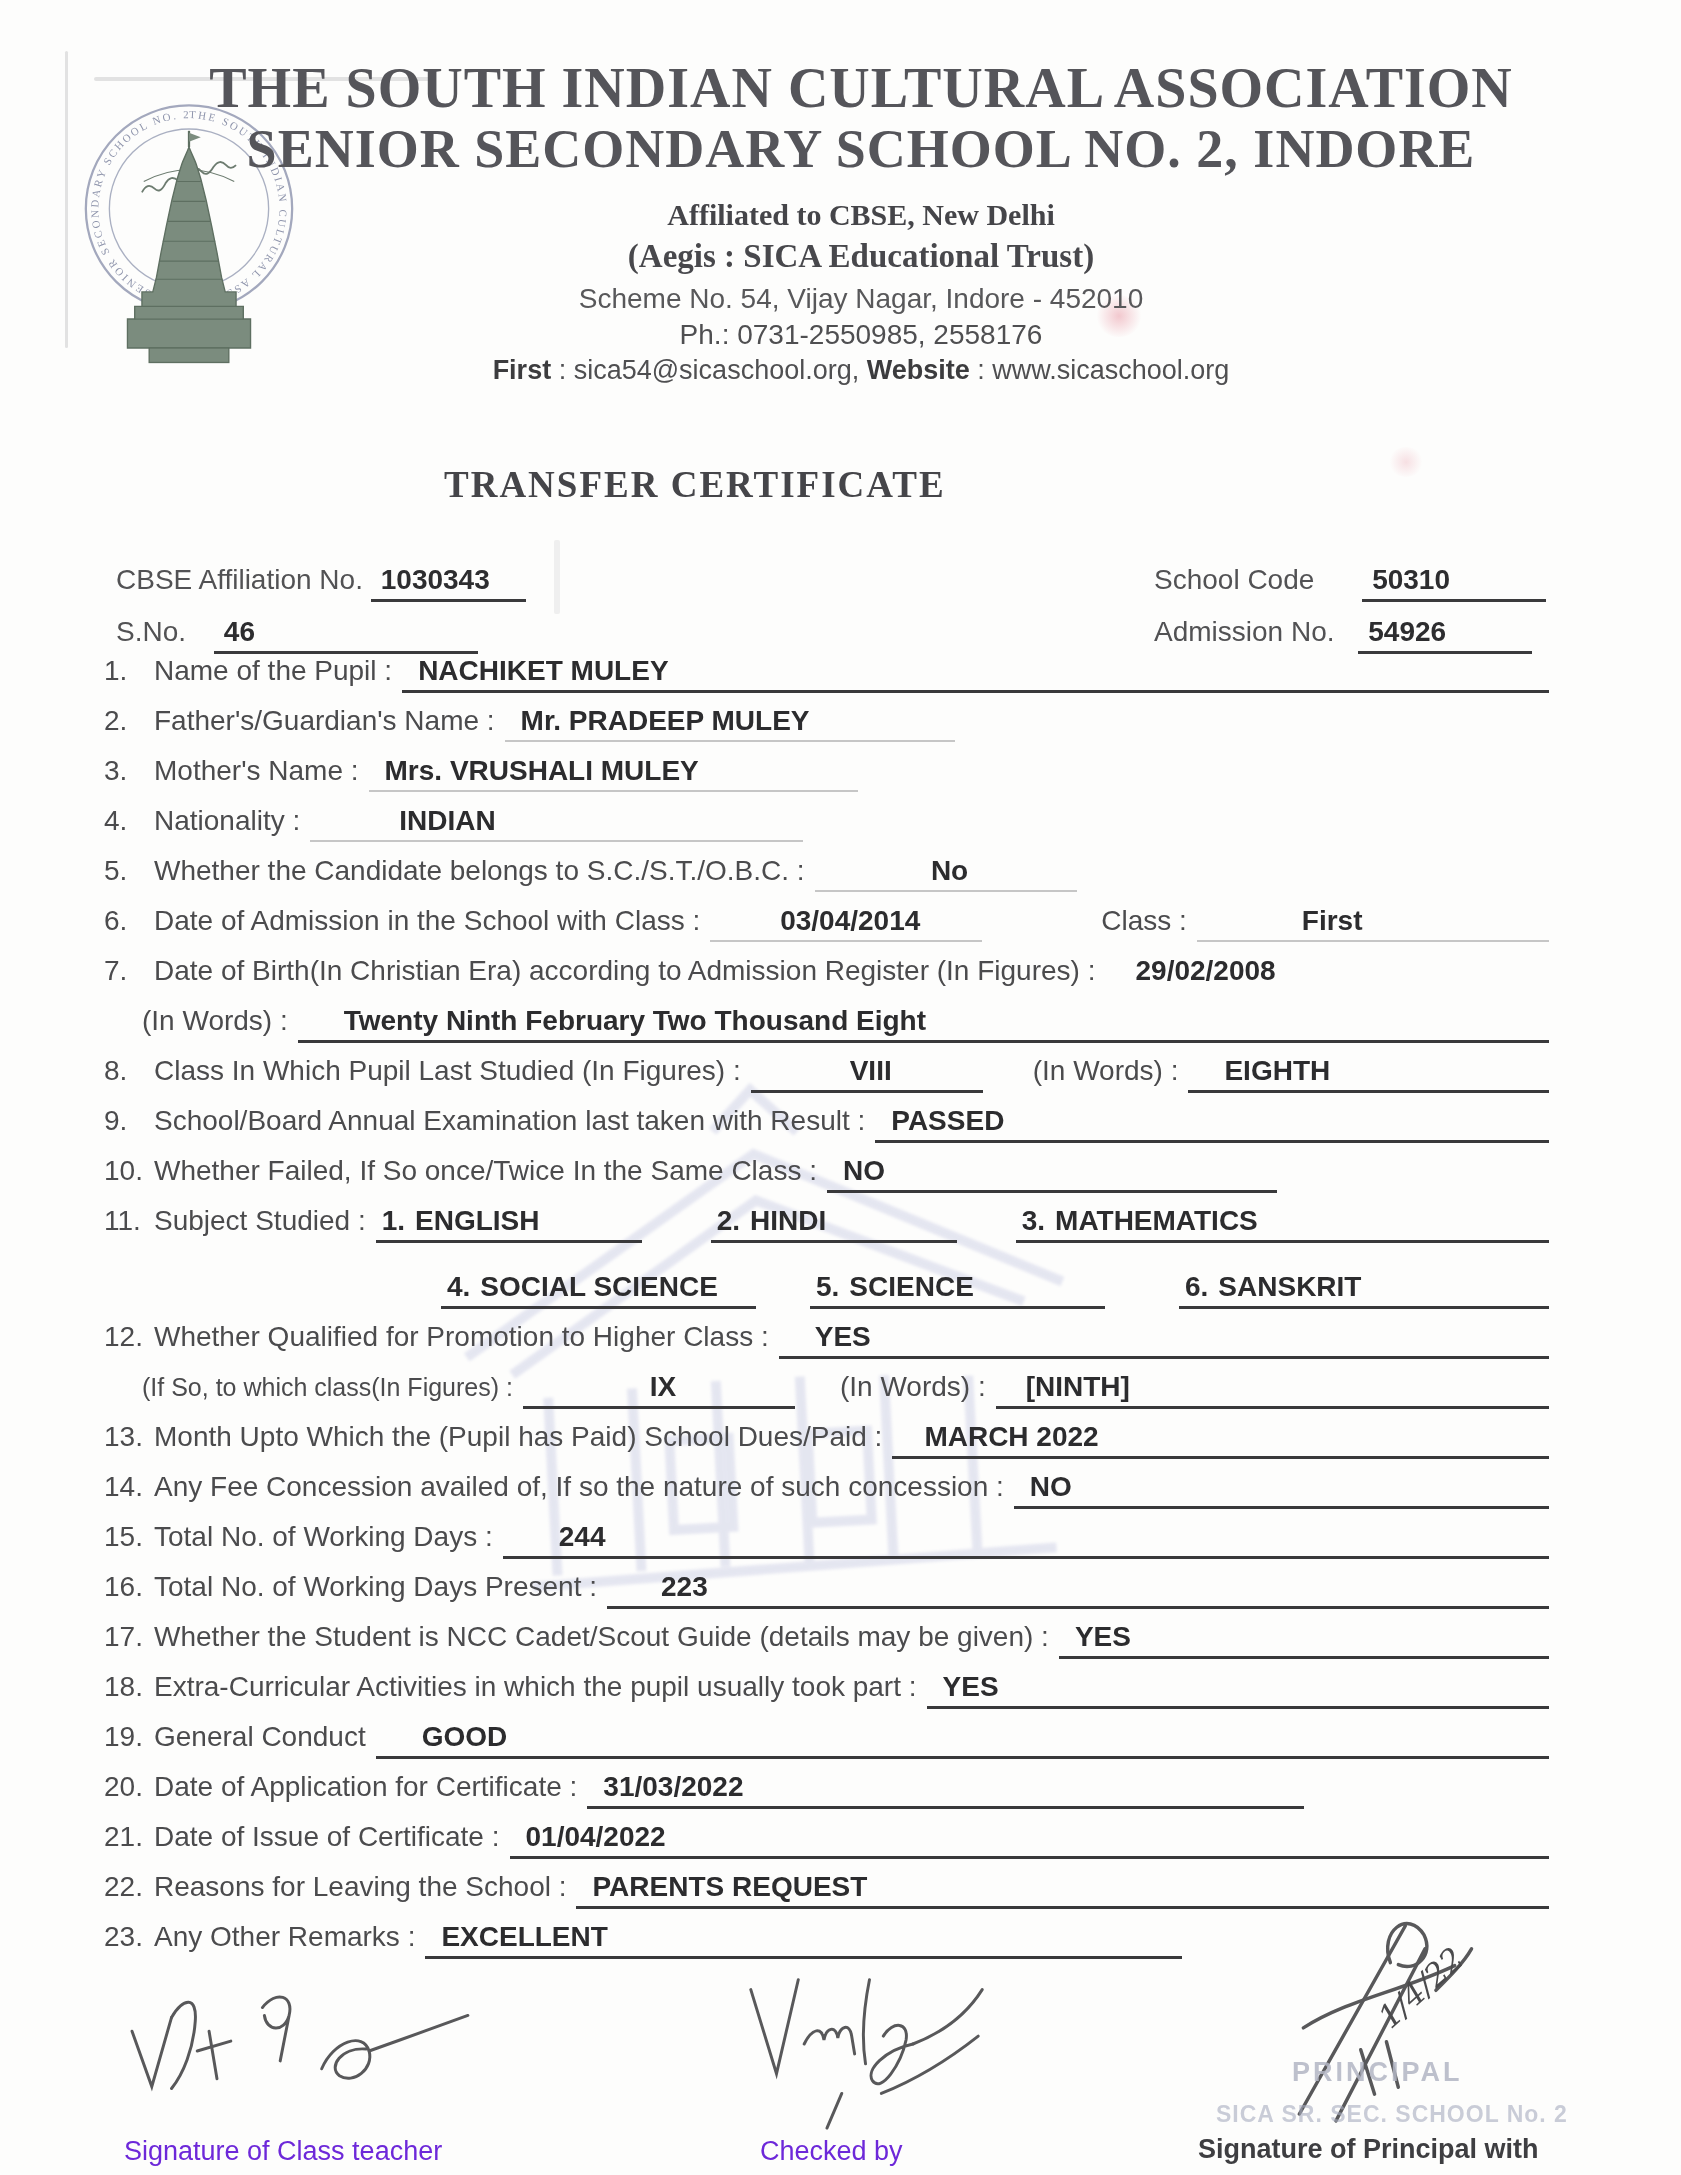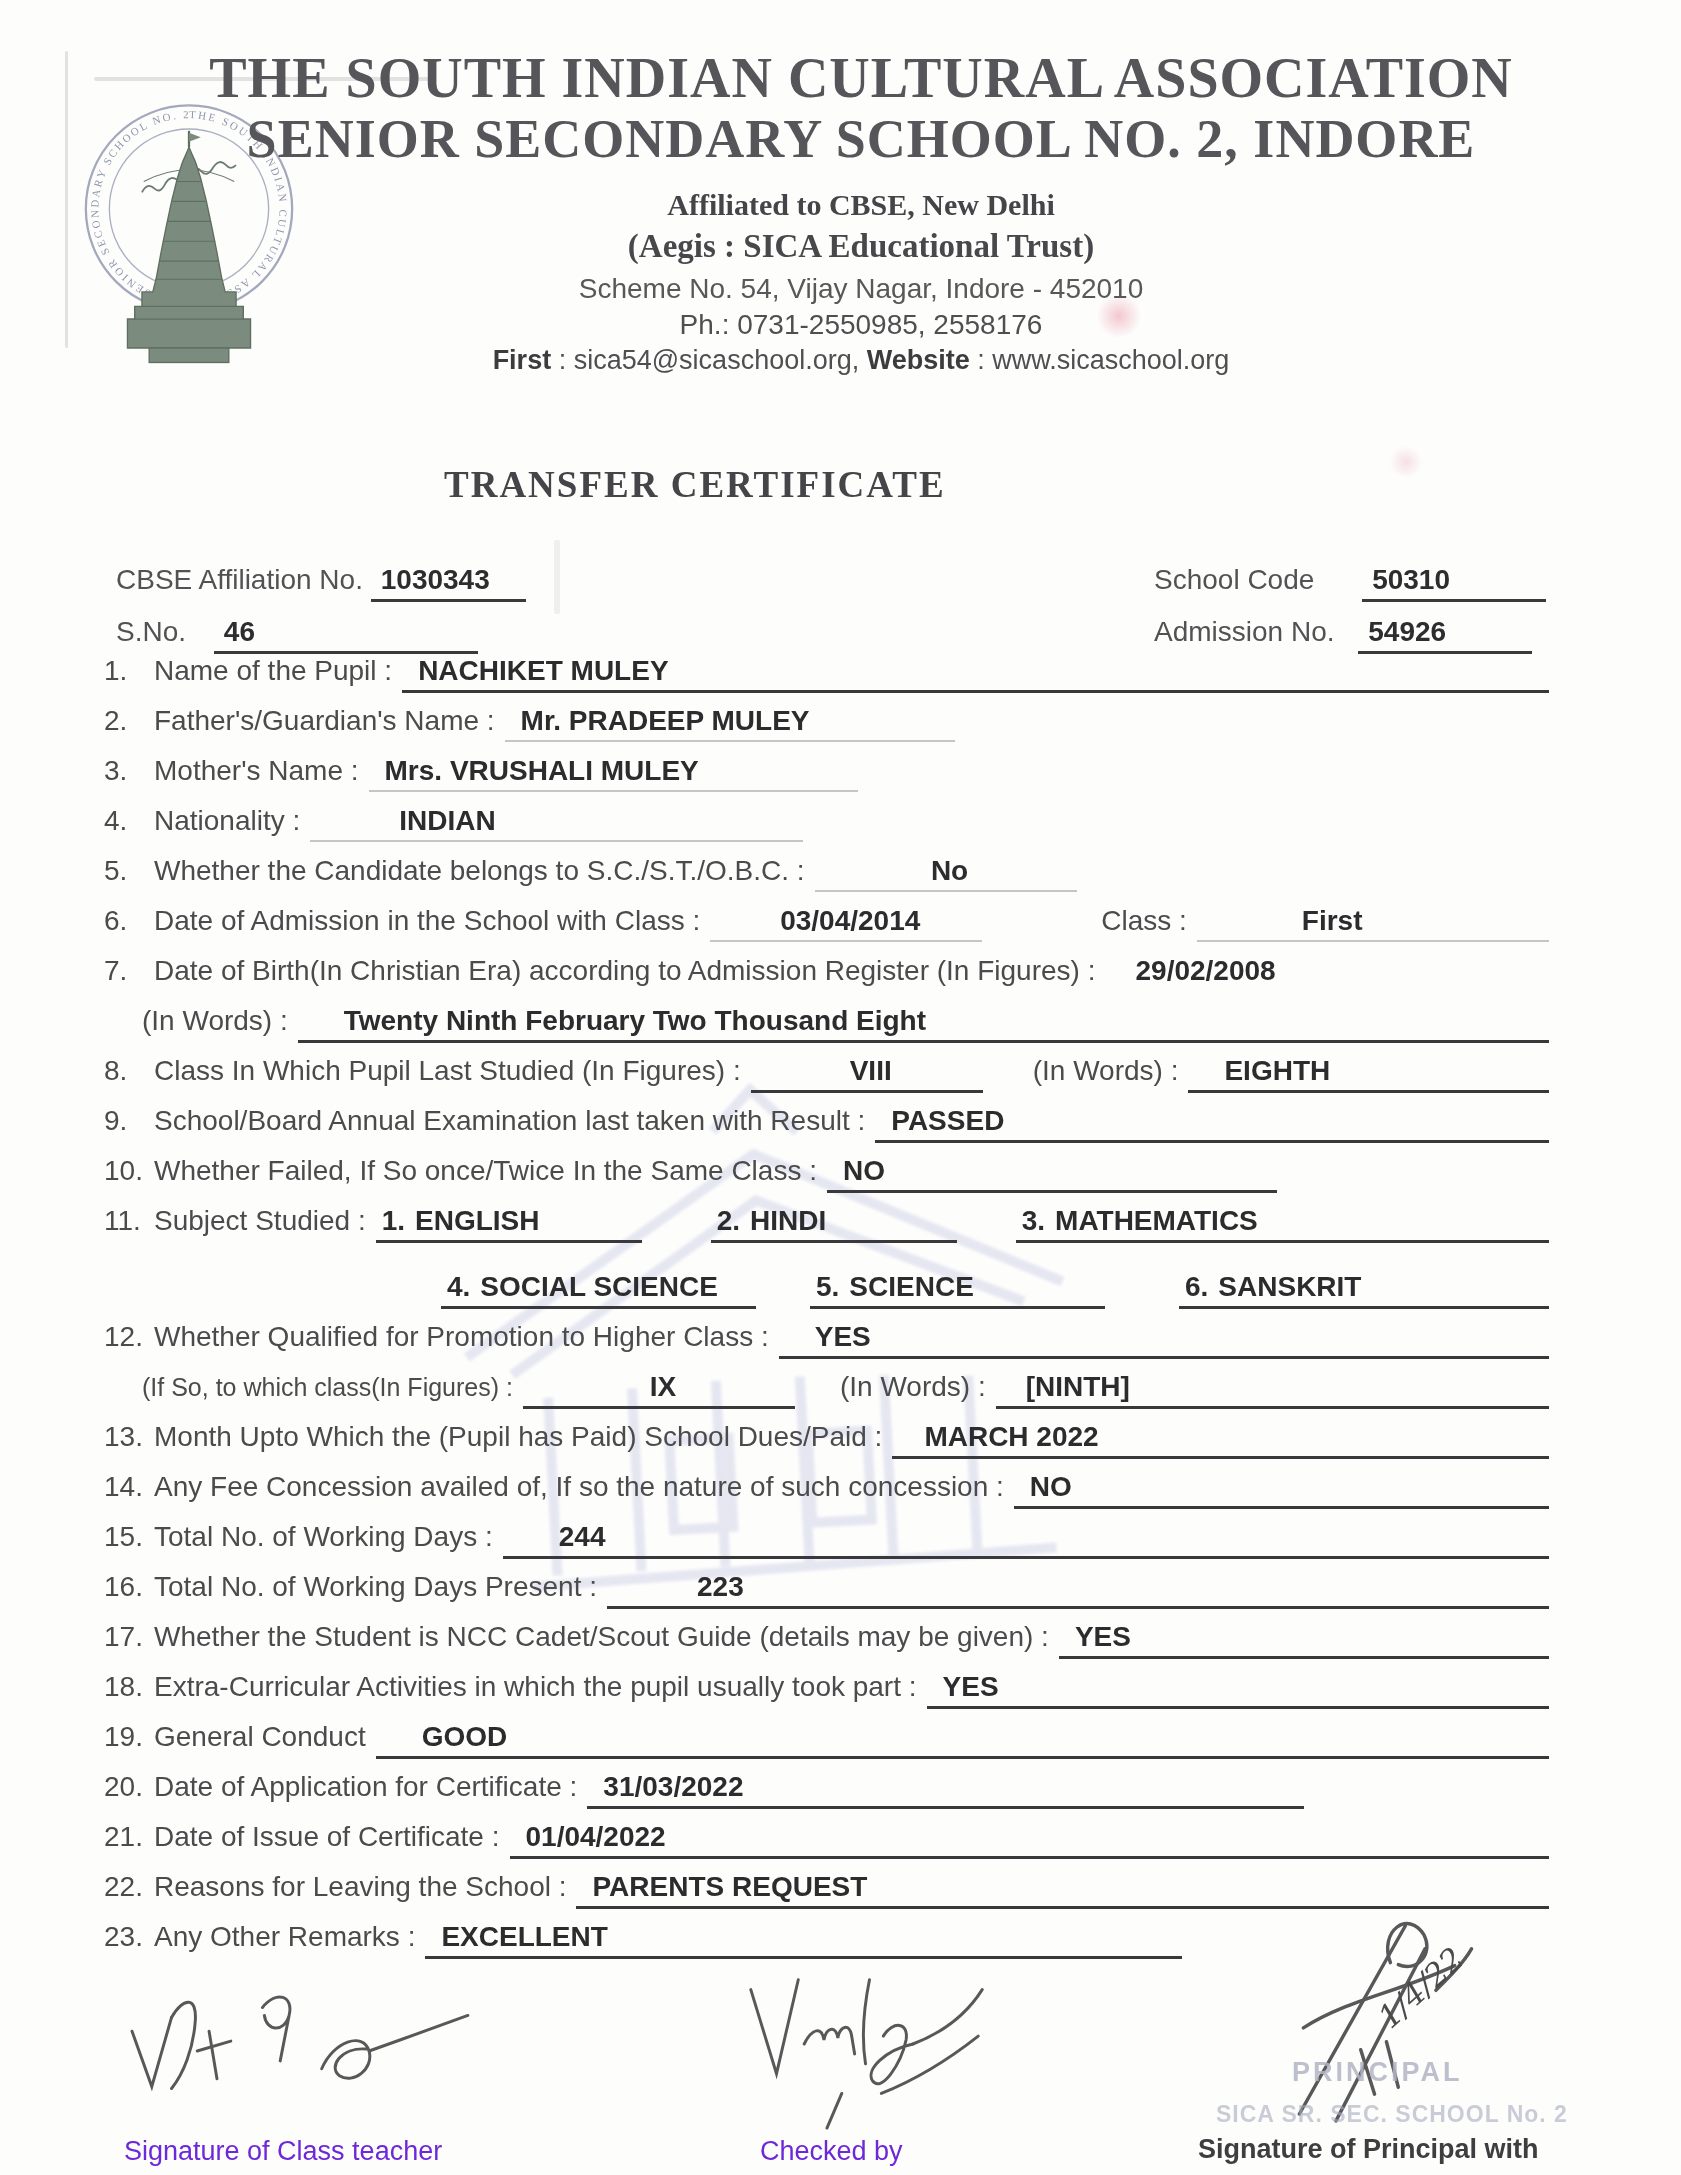--- a/index.html
+++ b/index.html
@@ -3,21 +3,21 @@
 <meta charset="utf-8">
 <style>
   html,body{margin:0;padding:0;background:#9a9a9a;}
   .page{position:relative;width:1681px;height:2175px;background:#fdfdfc;overflow:hidden;
         font-family:"Liberation Sans",sans-serif;color:#4a4a4c;}
   
   .scan-mark{position:absolute;background:#e2e2e2;border-radius:2px;}
   .smudge{position:absolute;border-radius:50%;}
   
   .logo{position:absolute;left:71px;top:91px;}
-  .header-text{position:absolute;left:183px;top:49px;width:1356px;text-align:center;}
+  .header-text{position:absolute;left:183px;top:59px;width:1356px;text-align:center;}
   .school-line1{font-family:"Liberation Serif",serif;font-weight:bold;font-size:56px;
                 color:#55555a;letter-spacing:1px;line-height:1.05;}
   .school-line2{font-family:"Liberation Serif",serif;font-weight:bold;font-size:54px;
                 color:#55555a;letter-spacing:1px;line-height:1.15;}
   .affil{font-family:"Liberation Serif",serif;font-weight:bold;font-size:30px;color:#454549;margin-top:18px;}
   .aegis{font-family:"Liberation Serif",serif;font-weight:bold;font-size:33px;color:#48484c;margin-top:6px;}
   .addr{font-size:28px;color:#58585a;margin-top:8px;}
   .phone{font-size:28px;color:#4f4f51;margin-top:4px;}
   .emailline{font-size:27px;color:#4f4f51;margin-top:4px;}
   .emailline b{color:#3c3c3e;}
@@ -263,21 +263,21 @@
 
     <div class="row">
       <span class="num">15.</span>
       <span class="label">Total No. of Working Days :</span>
       <span class="fill flex dark"><span class="val" style="margin-left:40px;">244</span></span>
     </div>
 
     <div class="row">
       <span class="num">16.</span>
       <span class="label">Total No. of Working Days Present  :</span>
-      <span class="fill flex dark"><span class="val" style="margin-left:74px;">223</span></span>
+      <span class="fill flex dark"><span class="val" style="margin-left:38px;">223</span></span>
     </div>
 
     <div class="row">
       <span class="num">17.</span>
       <span class="label">Whether the Student is NCC  Cadet/Scout Guide (details may be given) :</span>
       <span class="fill flex dark"><span class="val">YES</span></span>
     </div>
 
     <div class="row">
       <span class="num">18.</span>

